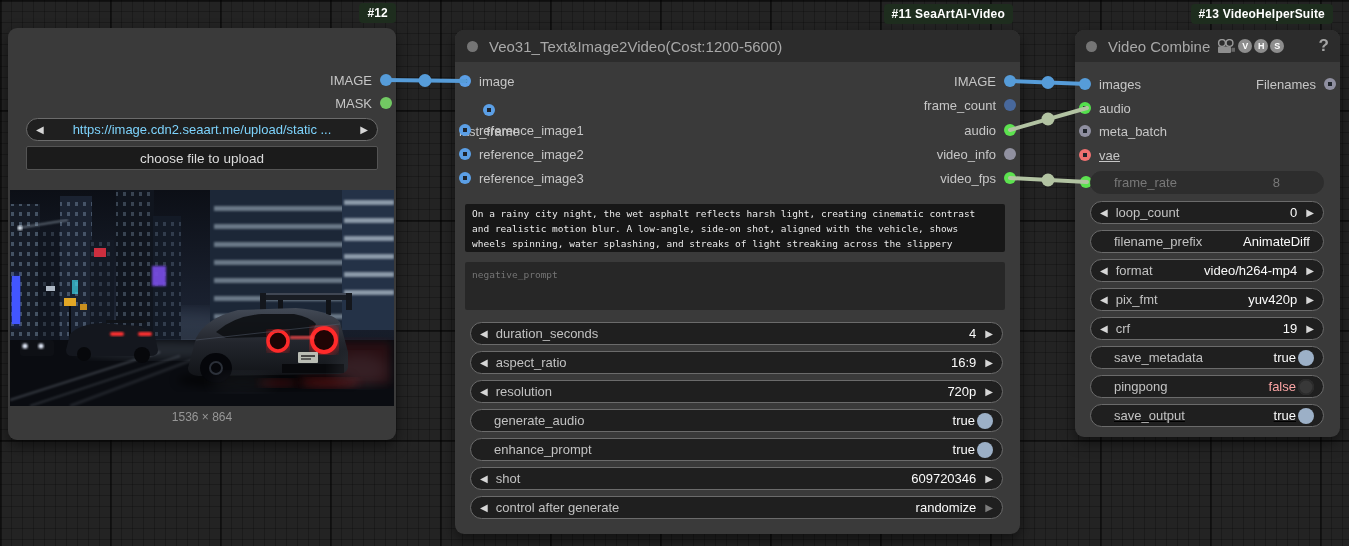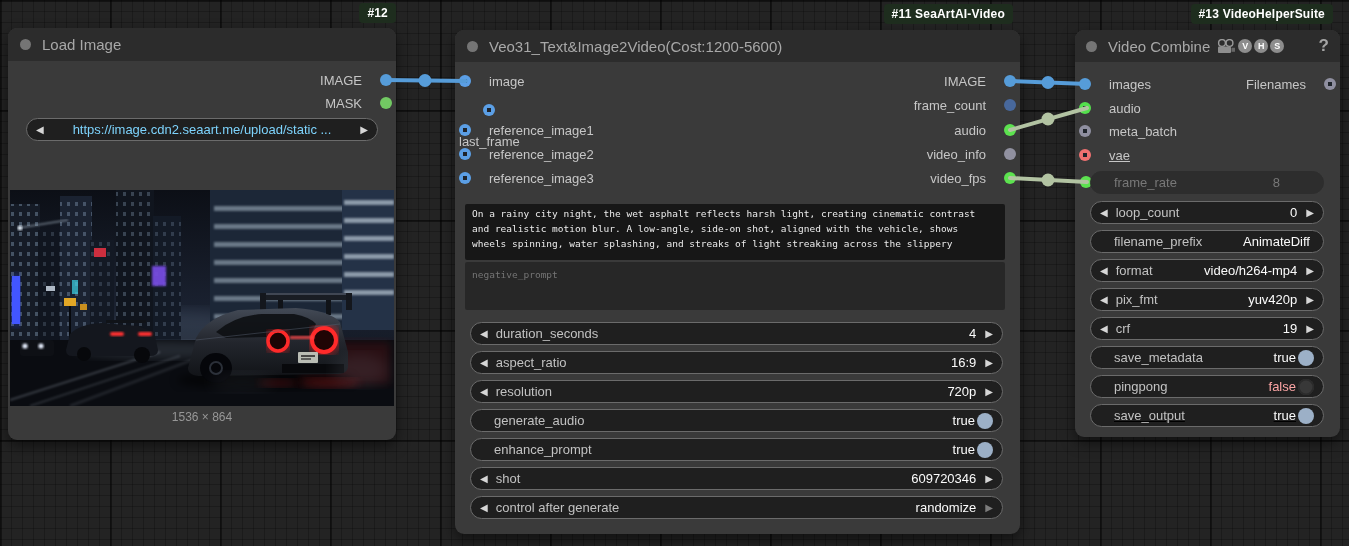--- a/index.html
+++ b/index.html
@@ -15,21 +15,21 @@
     background-size:110px 110px,110px 110px,11px 11px,11px 11px;
   }
   .node{position:absolute;background:#3a3a3a;border-radius:9px;
     box-shadow:0 6px 14px rgba(0,0,0,.5);z-index:2;}
   .node-title{height:33px;background:#2c2c2c;border-radius:9px 9px 0 0;
     display:flex;align-items:center;padding:0 12px;color:#a8a8a8;font-size:15px;}
   .title-dot{width:11px;height:11px;border-radius:50%;background:#757575;margin-right:11px;flex:none;}
   .badge{position:absolute;background:#1e2d1e;color:#fff;font-weight:bold;font-size:12px;
     padding:3px 8px;border-radius:4px;z-index:4;letter-spacing:.2px;}
   
-  .row{position:absolute;height:22px;display:flex;align-items:center;gap:18px;
+  .row{position:absolute;height:22px;display:flex;align-items:center;gap:8px;
     font-size:13px;color:#c6c6c6;}
   .row.in{left:4px;}
   .row.out{right:4px;flex-direction:row-reverse;}
   .socket{width:12px;height:12px;border-radius:50%;flex:none;}
   .s-blue{background:#569cd9;}
   .s-green{background:#72c963;}
   .s-bgreen{background:#5ce24f;}
   .s-navy{background:#48689c;}
   .s-gray{background:#9191a0;}
   .d-blue {background:radial-gradient(circle,#1f242b 0 2.2px,#5b9fe6 2.2px 100%);}
@@ -72,37 +72,34 @@
 </head>
 <body>
 
 <div class="canvas">
 
   <div class="badge" style="top:3px;right:953px;">#12</div>
   <div class="badge" style="top:4px;right:336px;">#11 SeaArtAI-Video</div>
   <div class="badge" style="top:4px;right:16px;">#13 VideoHelperSuite</div>
 
   <div class="node" style="left:8px;top:28px;width:388px;height:412px;">
-    <div class="node-title">
-      <span class="title-dot"></span>
-      <span>Load Image</span>
-    </div>
     <div class="row out" style="top:41px;">
       <span class="socket s-blue"></span>
       <span>IMAGE</span>
     </div>
     <div class="row out" style="top:64px;">
       <span class="socket s-green"></span>
       <span>MASK</span>
     </div>
     <div class="widget" style="left:18px;top:90px;width:352px;">
       <span class="arrow">◀</span>
       <span class="value" style="margin-left:auto;margin-right:auto;color:#7dd3fc;">https://image.cdn2.seaart.me/upload/static ...</span>
       <span class="arrow">▶</span>
     </div>
+    <div class="upload-btn" style="left:18px;top:118px;width:352px;height:24px;">choose file to upload</div>
 
     <div class="preview" style="left:2px;top:162px;width:384px;height:216px;">
       <svg width="384" height="216" viewBox="0 0 384 216">
         <defs>
           <linearGradient id="sky" x1="0" y1="0" x2="0" y2="1">
             <stop offset="0" stop-color="#0c0f16"></stop>
               <stop offset="0.55" stop-color="#1a2130"></stop>
               <stop offset="1" stop-color="#0d1016"></stop>
           </linearGradient>
           <linearGradient id="carBody" x1="0" y1="0" x2="0" y2="1">
@@ -261,21 +258,21 @@
     </div>
     <div class="row out" style="top:113px;">
       <span class="socket s-gray"></span>
       <span>video_info</span>
     </div>
     <div class="row out" style="top:137px;">
       <span class="socket s-bgreen"></span>
       <span>video_fps</span>
     </div>
 
-    <div class="ta prompt" style="left:10px;top:174px;width:540px;height:56px;">On a rainy city night, the wet asphalt reflects harsh light, creating cinematic contrast and realistic motion blur. A low-angle, side-on shot, aligned with the vehicle, shows wheels spinning, water splashing, and streaks of light streaking across the slippery</div>
+    <div class="ta prompt" style="left:10px;top:174px;width:540px;height:48px;">On a rainy city night, the wet asphalt reflects harsh light, creating cinematic contrast and realistic motion blur. A low-angle, side-on shot, aligned with the vehicle, shows wheels spinning, water splashing, and streaks of light streaking across the slippery</div>
     <div class="ta negative" style="left:10px;top:232px;width:540px;height:48px;">negative_prompt</div>
 
     <div class="widget" style="left:15px;top:292px;width:533px;">
       <span class="arrow">◀</span>
       <span class="name">duration_seconds</span>
       <span class="value">4</span>
       <span class="arrow">▶</span>
     </div>
     <div class="widget" style="left:15px;top:321px;width:533px;">
       <span class="arrow">◀</span>

